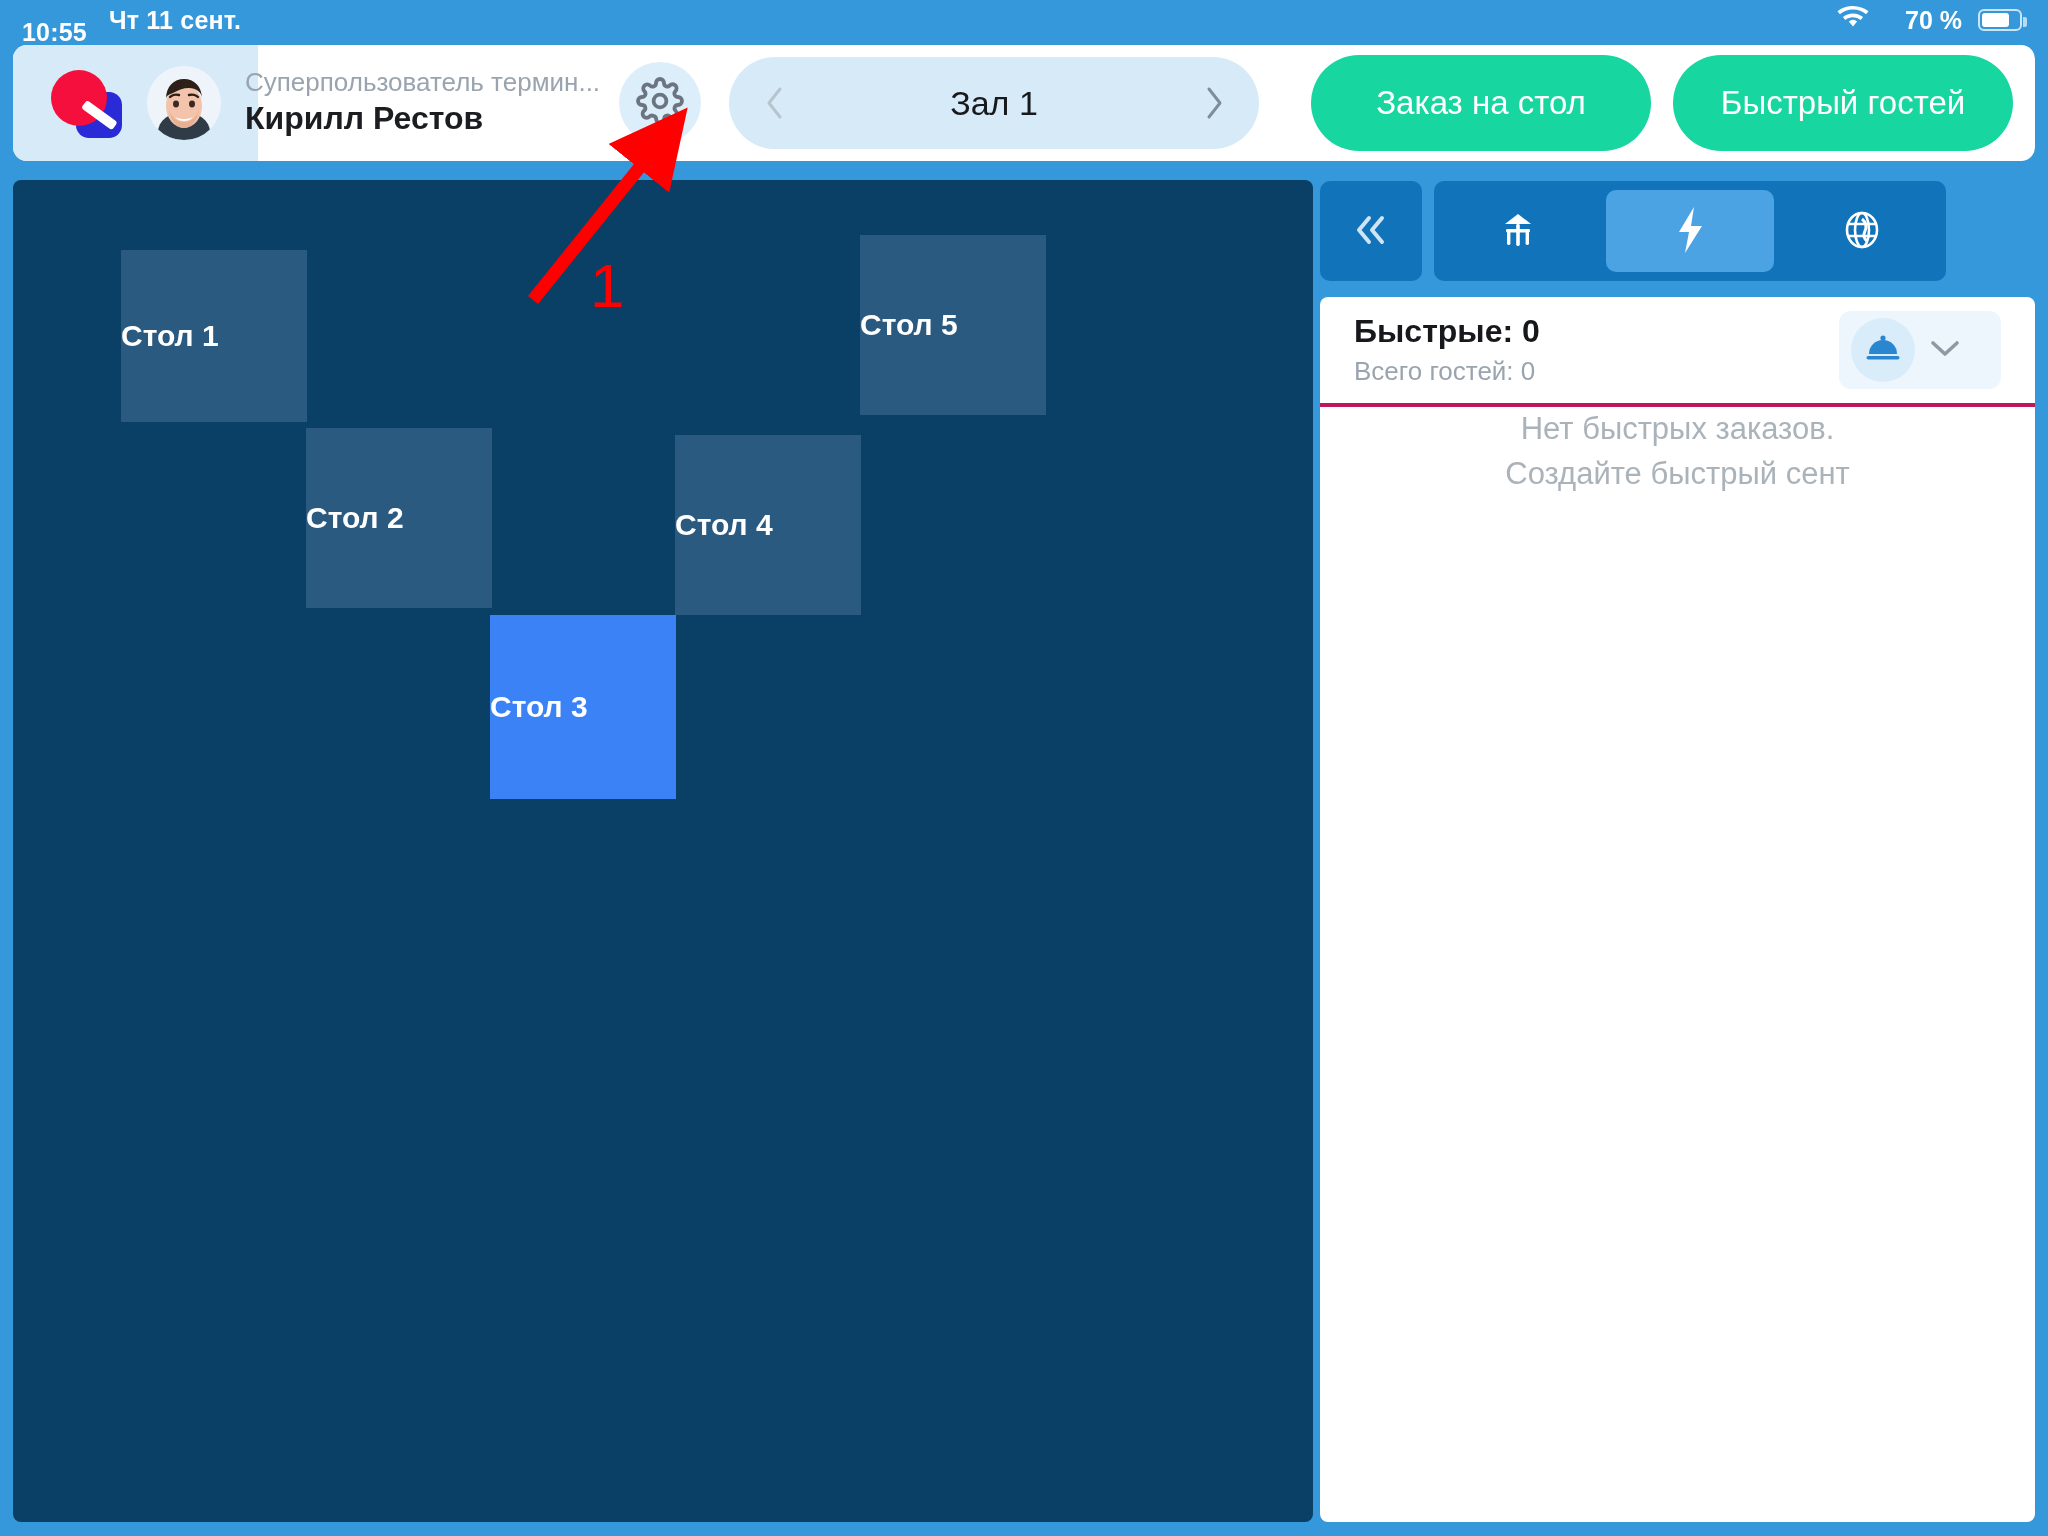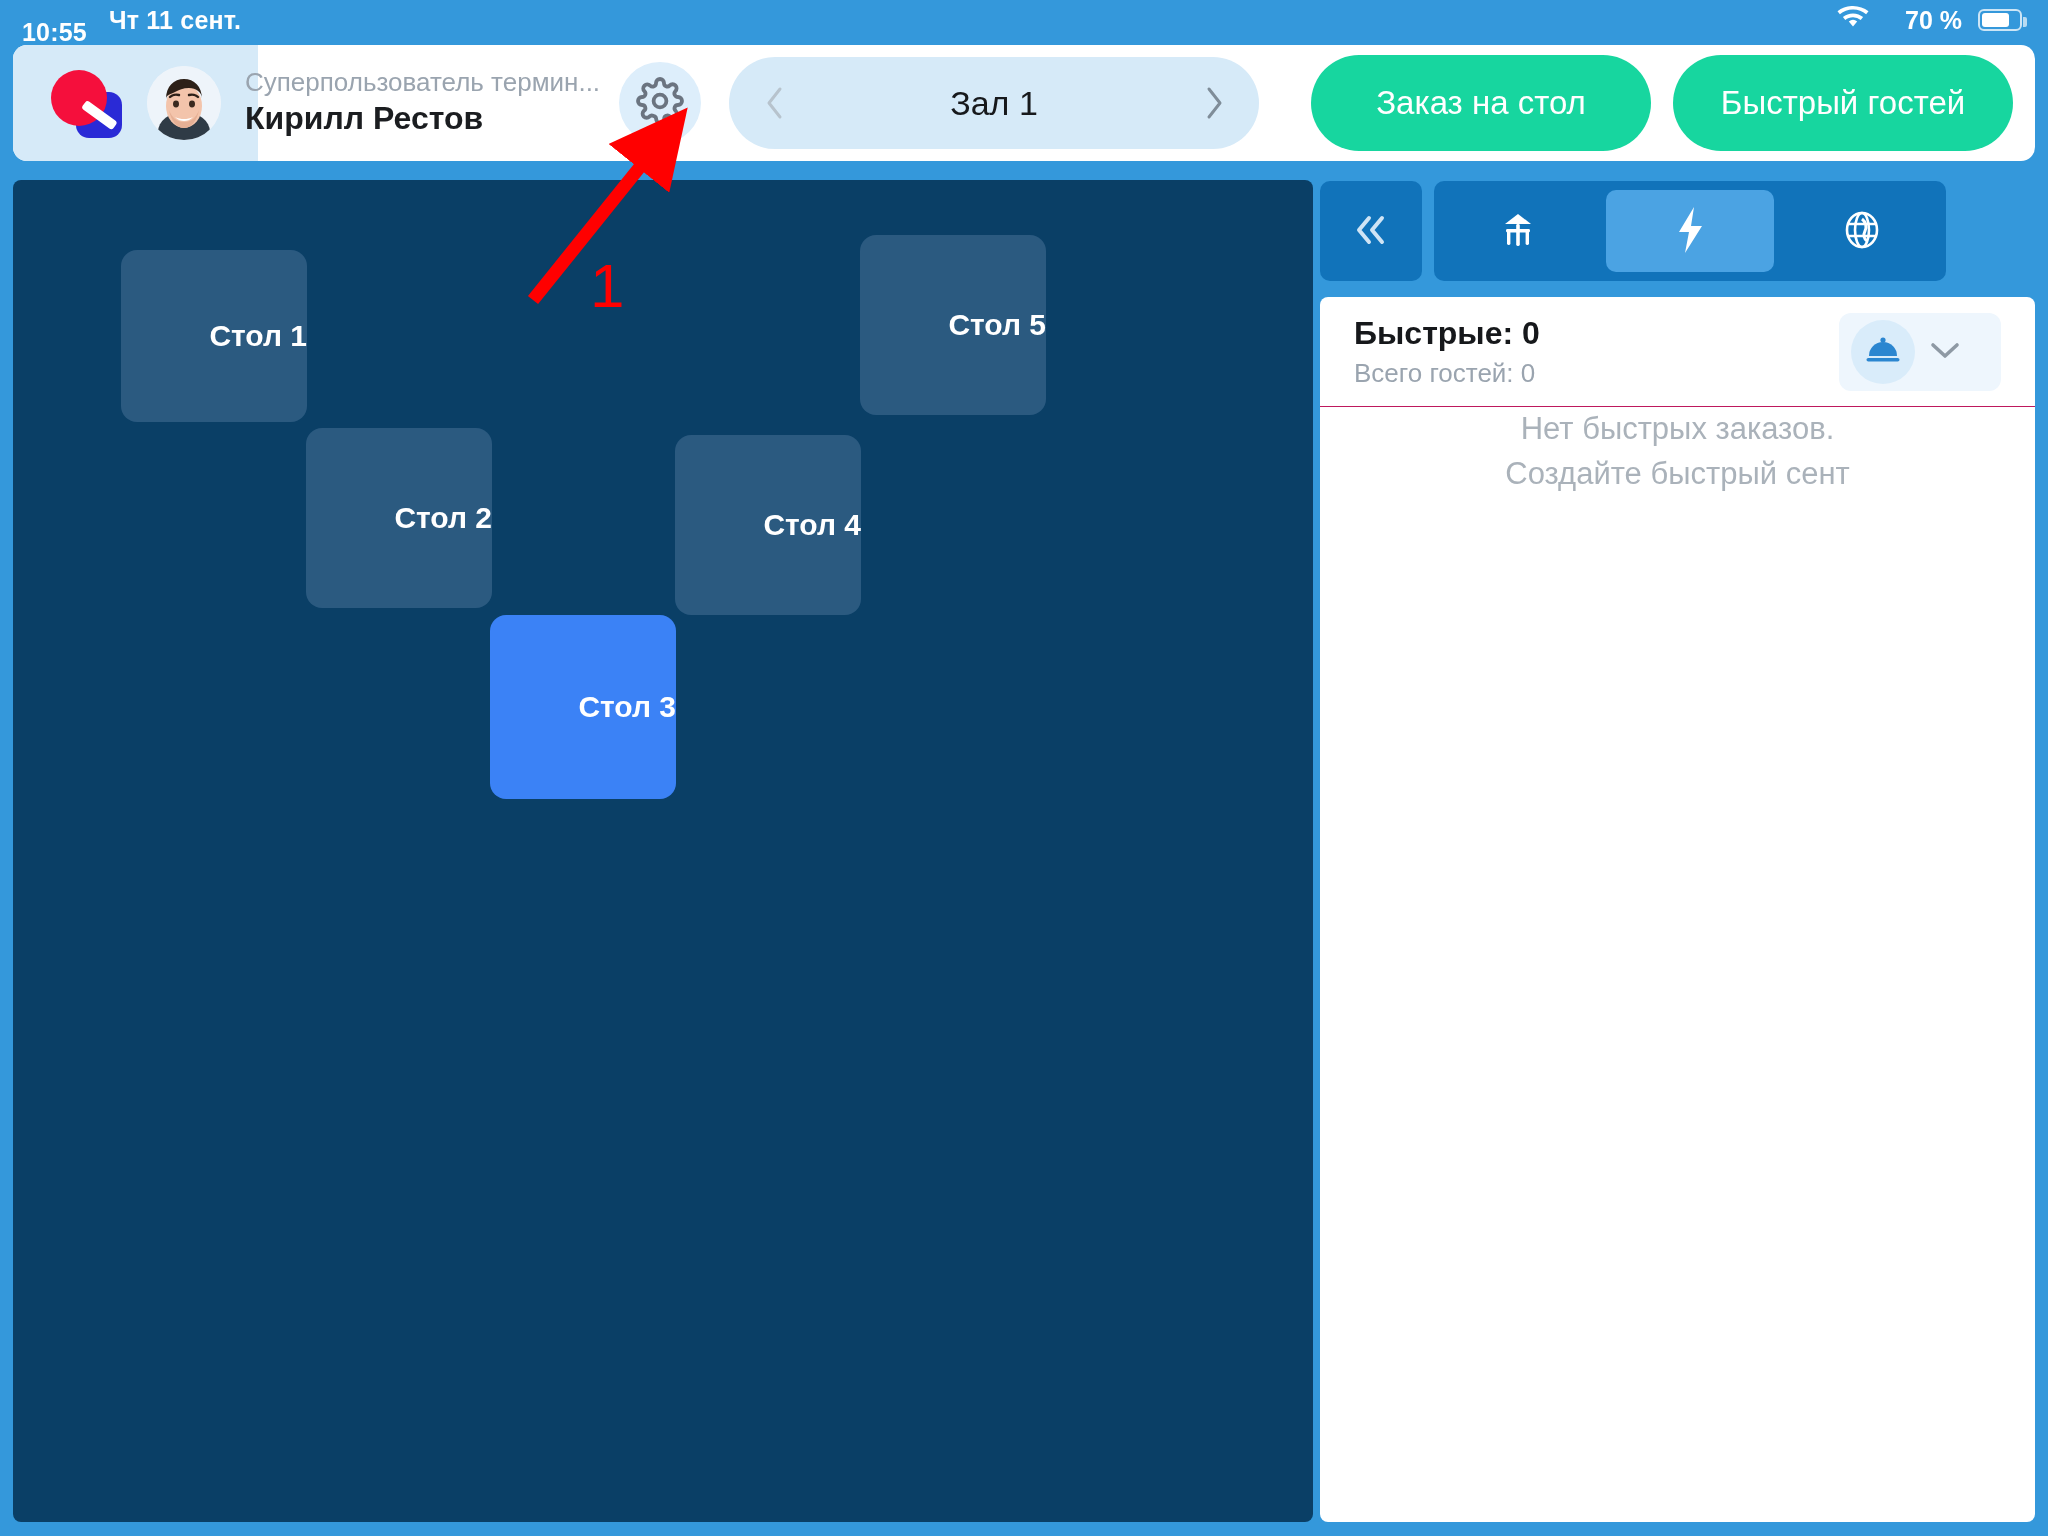--- a/index.html
+++ b/index.html
@@ -77,40 +77,40 @@
              background:#17d69f; color:#ffffff; border:none;
              font-family:inherit; font-size:33px; font-weight:500;
              display:flex; align-items:center; justify-content:center; }
 
   
   .floor{
     position:absolute; left:13px; top:180px; width:1300px; height:1342px;
     background:#0a3f66; border-radius:8px; overflow:hidden;
   }
   .table{
-    position:absolute; background:#2b5a80; border-radius:16px;
+    position:absolute; background:#2b5a80; border-radius:0;
     color:#ffffff; font-size:30px; font-weight:700;
-    display:flex; align-items:center; justify-content:flex-end;
+    display:flex; align-items:center; justify-content:flex-start;
   }
 
   
   .rtoolbar{ position:absolute; left:1320px; top:181px; display:flex; gap:12px; }
   .tbtn{ width:102px; height:100px; border-radius:10px; background:#1173ba;
          display:flex; align-items:center; justify-content:center; border:none; }
   .tgroup{ display:flex; background:#1173ba; border-radius:10px; padding:0; }
   .tgroup .tbtn{ background:transparent; width:168px; }
   .tgroup .tbtn.active{ background:#4ba3e3; border-radius:10px; margin:9px 4px; height:82px; }
 
   .rpanel{
     position:absolute; left:1320px; top:297px; width:715px; height:1225px;
     background:#ffffff; border-radius:8px; overflow:hidden;
     display:flex; flex-direction:column;
   }
   .rp-head{ height:110px; display:flex; align-items:center; padding:0 34px;
-            border-bottom:1px solid #be185d; position:relative; }
+            border-bottom:4px solid #be185d; position:relative; }
   .rp-titles{ display:flex; flex-direction:column; gap:6px; }
   .rp-title{ font-size:32px; font-weight:600; color:#16181b; }
   .rp-sub{ font-size:26px; color:#9aa4af; }
   .rp-action{ margin-left:auto; width:162px; height:78px; border-radius:12px;
               background:#eef6fd; display:flex; align-items:center; gap:10px;
               padding-left:12px; }
   .bell-circ{ width:64px; height:64px; border-radius:50%; background:#d9ecfa;
               display:flex; align-items:center; justify-content:center; }
   .rp-body{ flex:1; display:flex; justify-content:center; }
   .empty{ text-align:center; color:#aab2ba; font-size:31px; line-height:1.45; }

